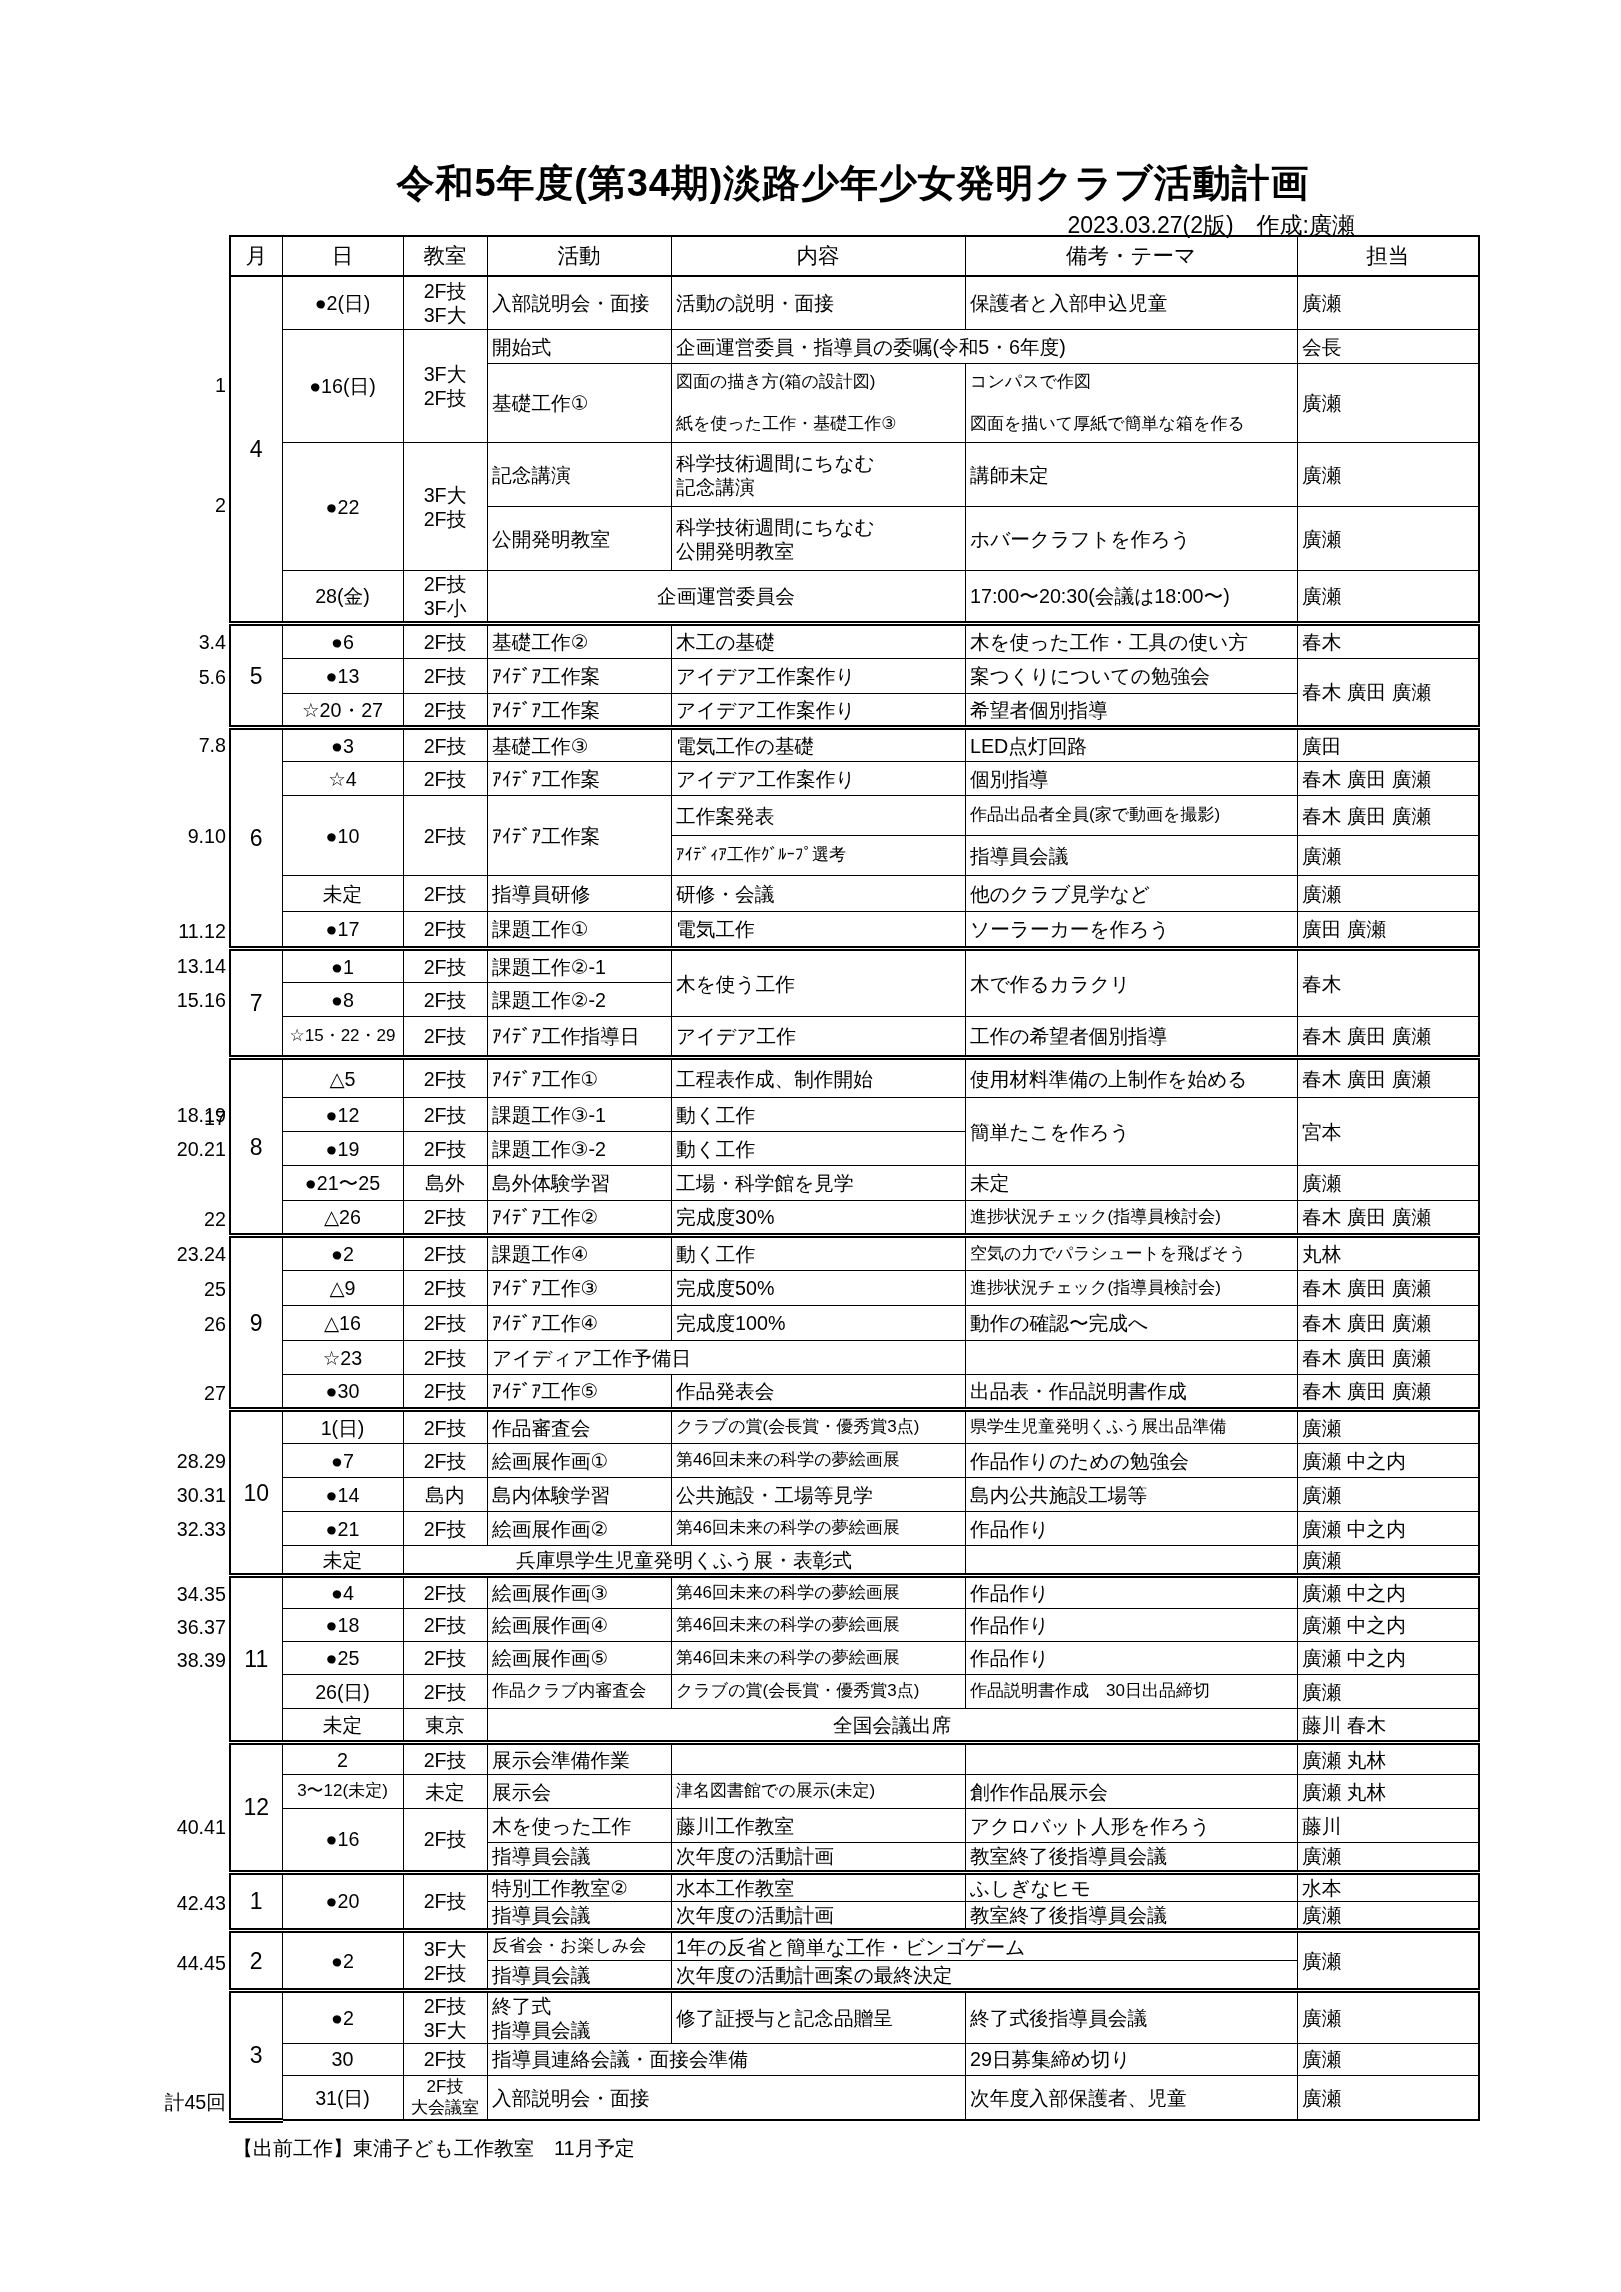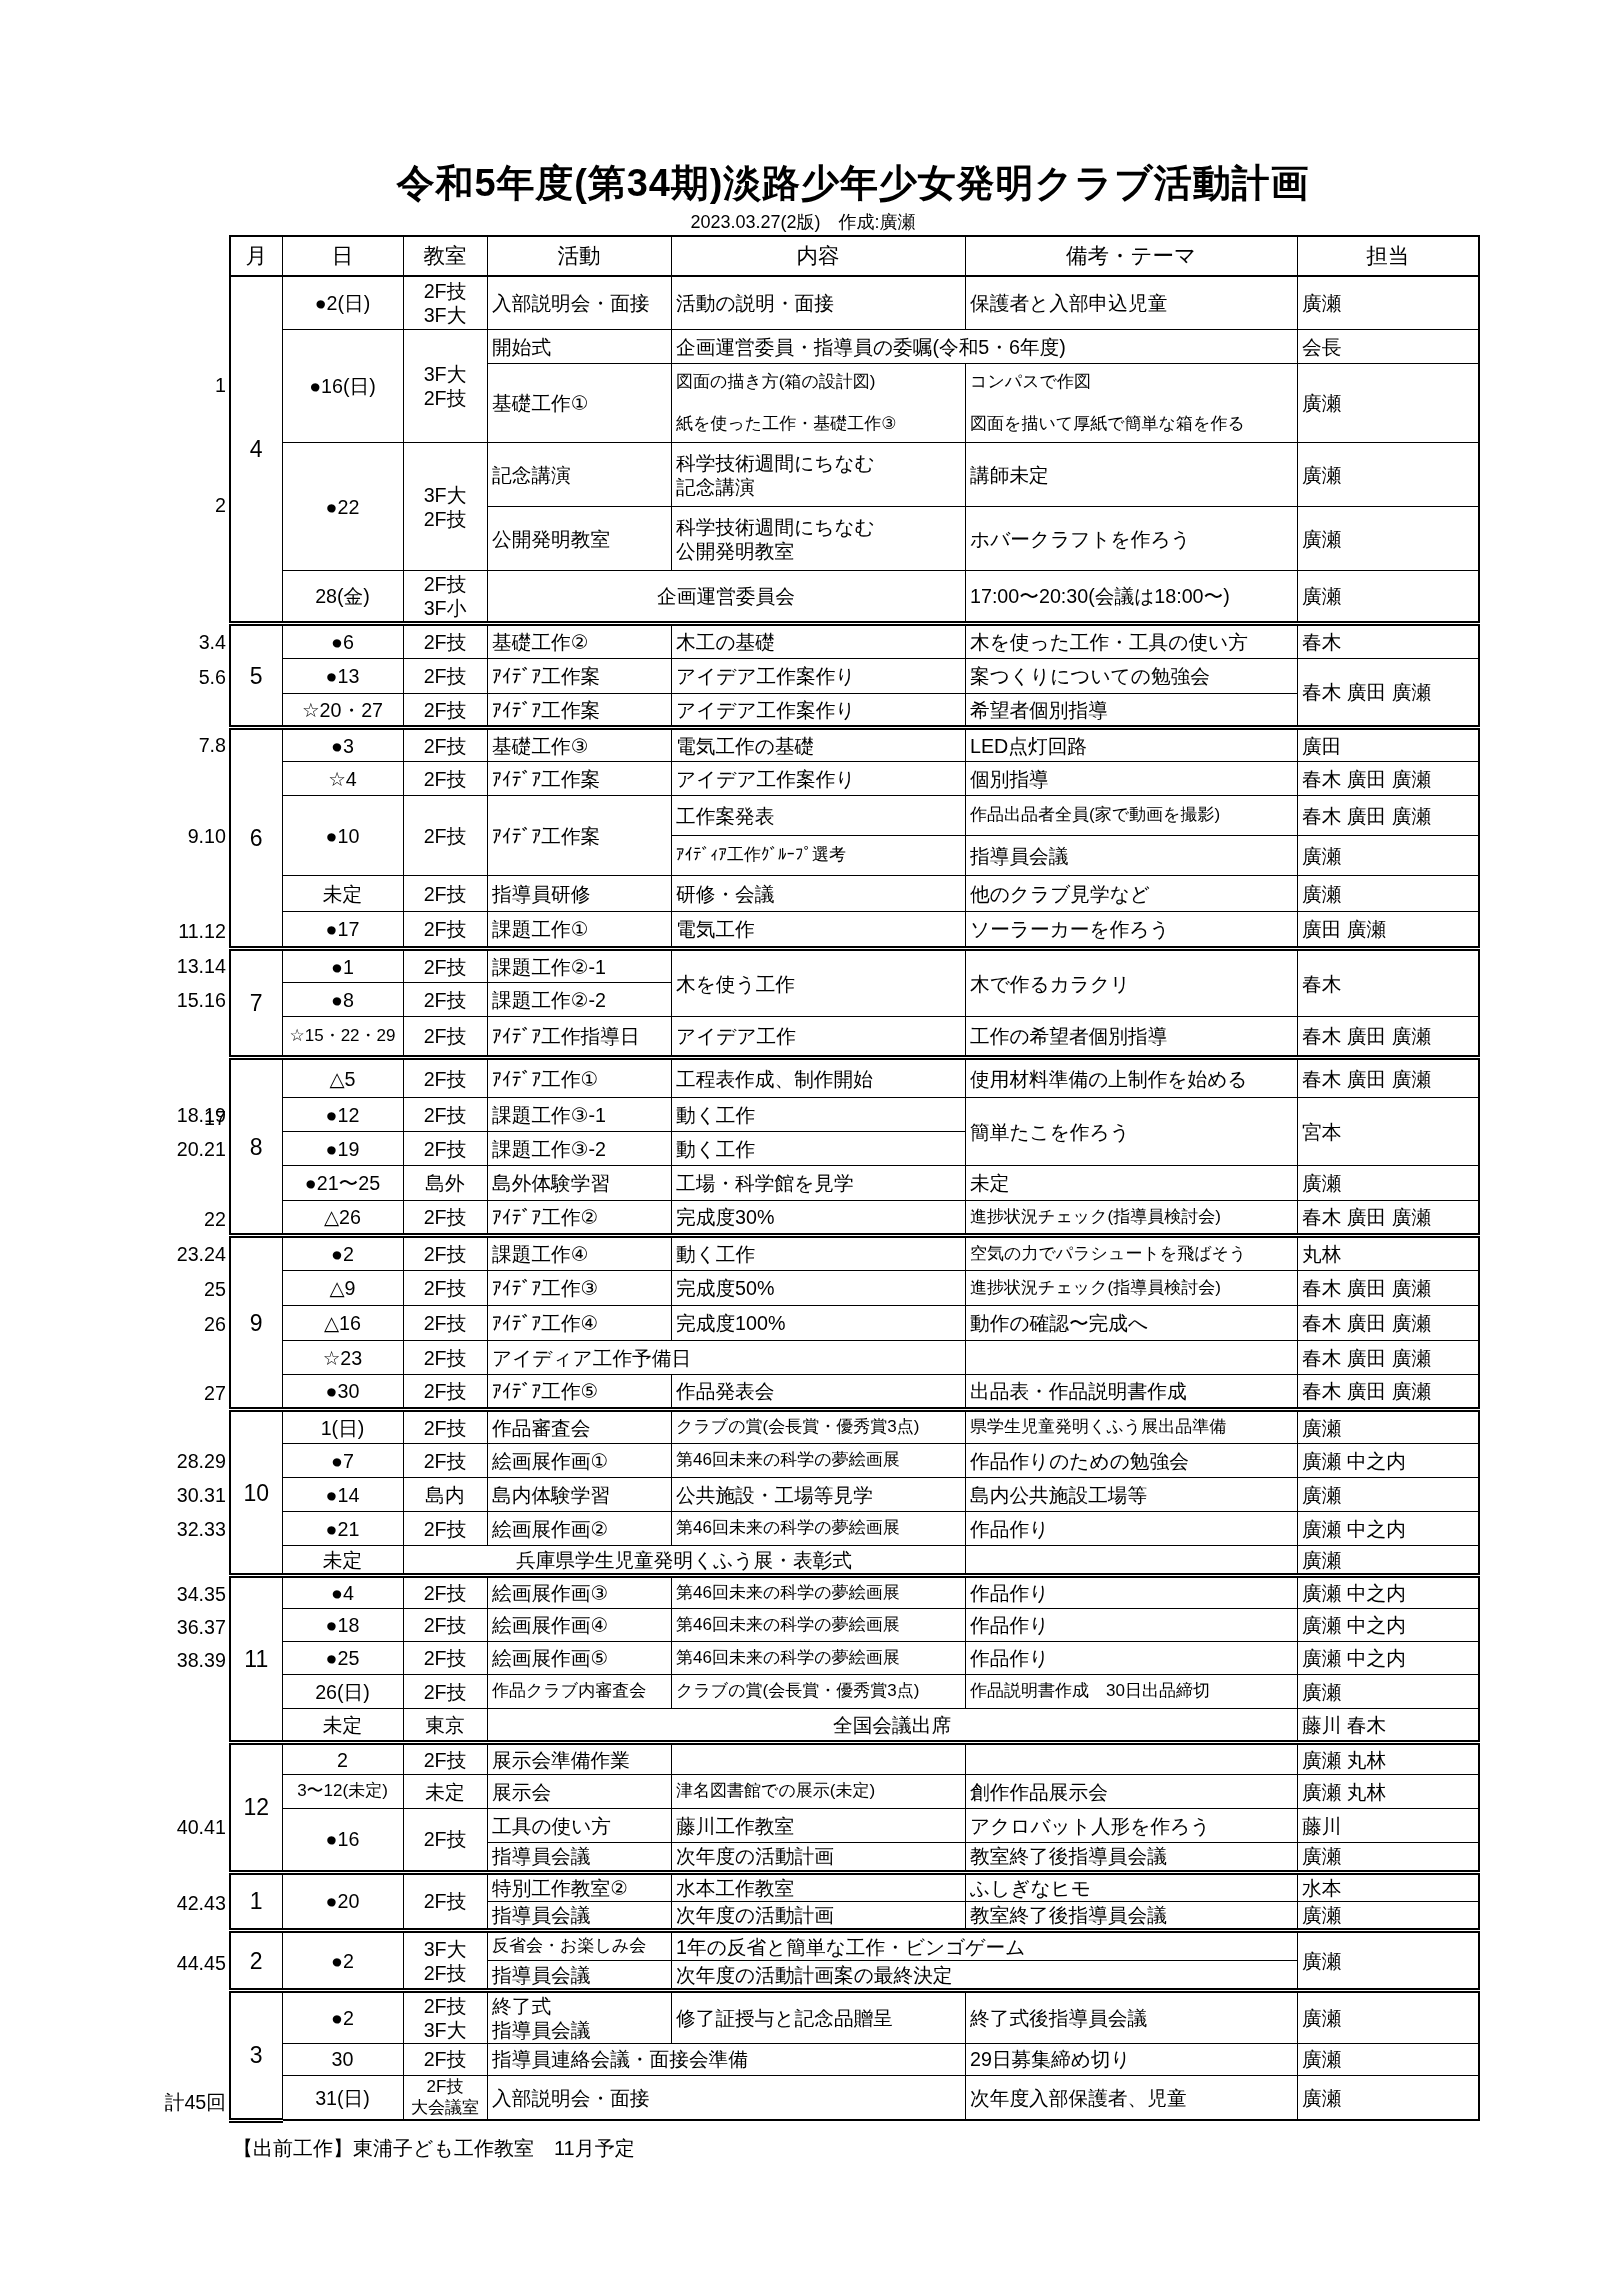--- a/index.html
+++ b/index.html
@@ -1,21 +1,21 @@
 <!DOCTYPE html>
 <html style="font-size:14.3px"><head>
 <meta charset="utf-8">
 <style>
   html,body{margin:0;padding:0;background:#ffffff;}
   body{position:relative;width:1621px;height:2293px;color:#000;
        font-family:"Liberation Sans","DejaVu Sans",sans-serif;}
   #title{position:absolute;left:229px;top:158px;width:1248px;text-align:center;
          font-size:38px;font-weight:bold;letter-spacing:0.9px;white-space:nowrap;}
-  #caption{position:absolute;left:237px;top:210px;width:1132px;text-align:center;
-           font-size:18px;white-space:nowrap;}
+  #caption{position:absolute;left:223px;top:210px;width:1132px;text-align:right;
+           font-size:23px;white-space:nowrap;}
   #table-wrap{position:absolute;left:229px;top:235px;}
   table{border-collapse:collapse;table-layout:fixed;width:1248px;border:2.7px solid #000;}
   th,td{border:1.8px solid #000;padding:0.9px 4.5px;font-size:19.7px;line-height:1.22;
         vertical-align:middle;overflow:hidden;}
   th{height:36px;text-align:center;font-size:21.5px;font-weight:normal;
      border-bottom:2.7px solid #000;}
   td{text-align:left;}
   td.ctr{text-align:center;padding:0.9px 1.8px;}
   td.mcell{font-size:23px;}
   td.pre{white-space:pre-line;}
@@ -370,21 +370,21 @@
           <td class="ctr sm">3〜12(未定)</td>
           <td class="ctr">未定</td>
           <td class="">展示会</td>
           <td class="sm">津名図書館での展示(未定)</td>
           <td class="">創作作品展示会</td>
           <td class="">廣瀬 丸林</td>
         </tr>
         <tr style="height: 34px;">
           <td rowspan="2" class="ctr bb">●16</td>
           <td rowspan="2" class="ctr bb">2F技</td>
-          <td class="">工具の使い方</td>
+          <td class="">木を使った工作</td>
           <td class="">藤川工作教室</td>
           <td class="">アクロバット人形を作ろう</td>
           <td class="">藤川</td>
         </tr>
         <tr class="mend" style="height: 29.6px;">
           <td class="">指導員会議</td>
           <td class="">次年度の活動計画</td>
           <td class="">教室終了後指導員会議</td>
           <td class="">廣瀬</td>
         </tr>

